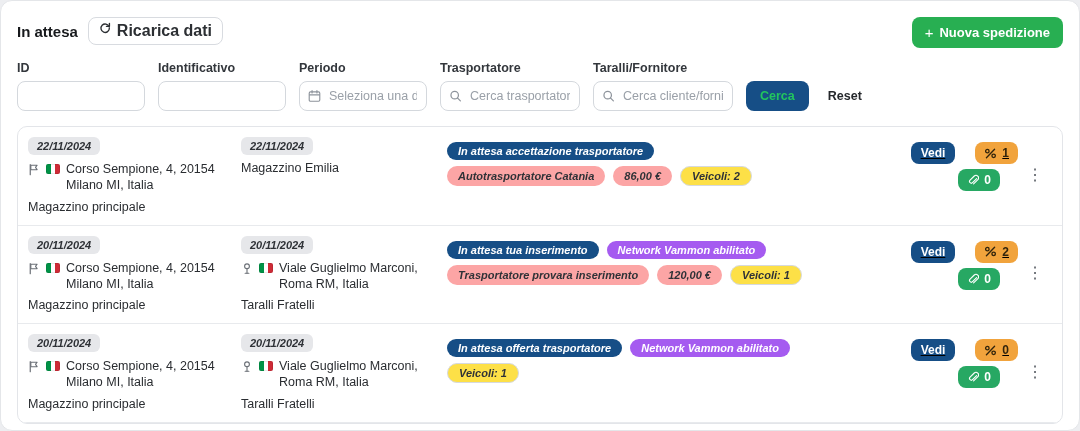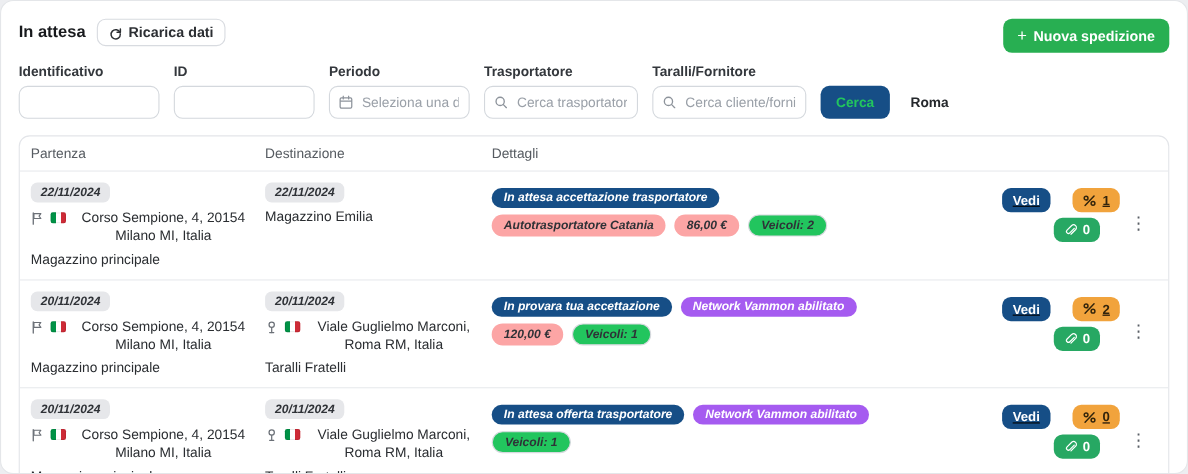--- a/index.html
+++ b/index.html
@@ -2,21 +2,21 @@
 <html><head>
 <meta charset="utf-8">
 <style>
   * { margin:0; padding:0; box-sizing:border-box; }
   html,body { width:1080px; height:431px; background:#edeef1; font-family:"Liberation Sans", sans-serif; }
   .card { position:absolute; inset:0; background:#fff; border:1px solid #e4e6e9; border-radius:12px; padding:16px; overflow:hidden; }
 
   
   .top { display:flex; align-items:center; gap:10px; }
   .title { font-size:15px; font-weight:bold; color:#17191c;text-align:center; }
-  .btn-reload { display:inline-flex; align-items:flex-end; gap:6px; font-size:13px; font-weight:600; color:#2c2f33; background:#fff; border:1px solid #d8dbe0; border-radius:8px; padding:4px 10px; cursor:pointer; }
+  .btn-reload { display:inline-flex; align-items:flex-start; gap:6px; font-size:16px; font-weight:600; color:#2c2f33; background:#fff; border:1px solid #d8dbe0; border-radius:8px; padding:4px 10px; cursor:pointer; }
   .btn-new { position:absolute; top:16px; right:16px; display:inline-flex; align-items:center; gap:6px; background:#28af52; color:#fff; border:none; border-radius:8px; padding:8px 13px; font-size:13px; font-weight:600; cursor:pointer; }
   .plus { font-size:15px; line-height:1; font-weight:400; }
 
   
   .filters { display:flex; align-items:flex-end; gap:13px; margin-top:16px; }
   .field { display:flex; flex-direction:column; gap:6px; }
   .field label { font-size:12.5px; font-weight:bold; color:#33373c; }
   .inwrap { position:relative; }
   .inwrap .ficon { position:absolute; left:9px; top:50%; transform:translateY(-50%); color:#8d939b; display:flex; }
   input { height:30px; border:1px solid #d4d8dd; border-radius:8px; font-size:12.5px; color:#2b2e33; padding:0 9px; outline:none; font-family:"Liberation Sans", sans-serif; }
@@ -27,33 +27,33 @@
   .btn-cerca { background:#164e86; color:#22c55e; border:none; border-radius:8px; padding:8px 14px; font-size:12.5px; font-weight:600; cursor:pointer; }
   .btn-reset { background:none; border:none; font-size:12.5px; font-weight:600; color:#25282c; padding:8px 6px; cursor:pointer; }
 
   
   .tbl { margin-top:15px; border:1px solid #e3e5e9; border-radius:10px; overflow:hidden; }
   .grid { display:grid; grid-template-columns:213px 206px 1fr 150px 34px; padding:0 10px; align-items:start; }
   .thead { border-bottom:1px solid #e8eaed; }
   .thead div { font-size:12.5px; color:#565b61; padding:9px 0 8px; }
   .row { border-bottom:1px solid #e8eaed; padding-top:9px; padding-bottom:11px; }
   .date-badge { display:inline-block; background:#e6e7ea; color:#2f3237; font-size:11px; font-weight:bold; font-style:italic; border-radius:6px; padding:3px 9px; }
-  .addr-line { display:flex; gap:6px; margin-top:6px; align-items:flex-start;text-align:center; }
+  .addr-line { display:flex; gap:6px; margin-top:6px; align-items:flex-start; }
   .addr-line .gicon { color:#6b7077; flex:none; margin-top:2px; display:flex; }
   .it-flag { flex:none; width:14px; height:10px; margin-top:3px; border-radius:2px; background:linear-gradient(to right,#009246 0 33%,#ffffff 33% 66%,#ce2b37 66% 100%); box-shadow:0 0 0 1px rgba(0,0,0,.08) inset; }
   .addr { font-size:12.5px; color:#2a2d31; line-height:1.3; max-width:172px; }
   .place { font-size:12.5px; color:#2a2d31; margin-top:6px; }
   .col-pad { padding-right:10px; }
 
   .badge-line { display:flex; gap:8px; margin-top:6px; flex-wrap:wrap; }
   .pill { display:inline-flex; align-items:center; font-size:11px; font-weight:bold; font-style:italic; border-radius:10px; padding:3px 11px; white-space:nowrap; }
   .pill.blue { background:#164e86; color:#fff; }
   .pill.purple { background:#a55bf0; color:#fff; }
   .pill.gray { background:#fca5a5; color:#2f3237; }
-  .pill.outline { background:#22c55e; color:#2f3237; border:1px solid #d6d9de; }
+  .pill.outline { background:#fde047; color:#2f3237; border:1px solid #d6d9de; }
 
   .col-actions { display:flex; flex-direction:column; align-items:flex-end; padding-top:6px; }
   .act-line1 { display:flex; gap:20px; align-items:center;text-decoration:underline; }
   .btn-vedi { background:#164e86; color:#fff; border:none; border-radius:8px; padding:4px 10px; font-size:12px; font-weight:bold; cursor:pointer; }
   .cnt { display:inline-flex; align-items:center; gap:5px; border-radius:8px; padding:4px 9px; font-size:12px; font-weight:bold; cursor:pointer; }
   .cnt.orange { background:#f1a33c; color:#33250c; }
   .cnt.green { background:#27a863; color:#fff; margin-top:5px; margin-right:18px; }
   .col-menu { align-self:center; text-align:center; }
   .dots { font-size:16px; color:#5a5f66; cursor:pointer; line-height:1; letter-spacing:0; }
 </style>
@@ -75,25 +75,25 @@
     </button>
   </div>
 
   <button class="btn-new">
     <span class="plus">+</span>
     <span>Nuova spedizione</span>
   </button>
 
   <div class="filters">
     <div class="field">
+      <label>ID</label>
+      <input class="w128" value="" style="">
+    </div>
+    <div class="field">
       <label>Identificativo</label>
-      <input class="w128" value="" style="">
-    </div>
-    <div class="field">
-      <label>ID</label>
       <input class="w128" value="" style="">
     </div>
     <div class="field">
       <label>Periodo</label>
       <div class="inwrap">
         <span class="ficon">
           <svg width="13" height="13" viewBox="0 0 16 16">
               <rect x="1.5" y="3" width="13" height="11.5" rx="1.5" fill="none" stroke="currentColor" stroke-width="1.4"></rect>
               <path d="M1.5 6.6h13" stroke="currentColor" stroke-width="1.4"></path>
               <path d="M5 1.2v3M11 1.2v3" stroke="currentColor" stroke-width="1.4" stroke-linecap="round"></path>
@@ -120,31 +120,24 @@
         <span class="ficon">
           <svg width="13" height="13" viewBox="0 0 16 16">
               <circle cx="7" cy="7" r="4.6" fill="none" stroke="currentColor" stroke-width="1.5"></circle>
               <path d="M10.6 10.6 14 14" stroke="currentColor" stroke-width="1.5" stroke-linecap="round"></path>
             </svg>
         </span>
         <input class="w140 has-icon" placeholder="Cerca cliente/fornitore" style="">
       </div>
     </div>
     <button class="btn-cerca">Cerca</button>
-    <button class="btn-reset">Roma</button>
+    <button class="btn-reset">Reset</button>
   </div>
 
   <div class="tbl">
-    <div class="grid thead">
-      <div>Partenza</div>
-      <div>Destinazione</div>
-      <div>Dettagli</div>
-      <div></div>
-        <div></div>
-    </div>
 
     <div class="grid row">
       <div class="col-pad">
         <span class="date-badge">22/11/2024</span>
         <div class="addr-line">
           <span class="gicon">
               <svg width="12" height="13" viewBox="0 0 16 16">
                 <path d="M3 1.5v13.5" stroke="currentColor" stroke-width="1.6" stroke-linecap="round"></path>
                 <path d="M3.8 2.2h8.4l-2.2 3 2.2 3H3.8z" fill="none" stroke="currentColor" stroke-width="1.4" stroke-linejoin="round"></path>
               </svg>
@@ -219,24 +212,25 @@
                 <path d="M5.5 14.4h5" stroke="currentColor" stroke-width="1.5" stroke-linecap="round"></path>
               </svg>
             </span>
           <span class="it-flag"></span>
           <span class="addr">Viale Guglielmo Marconi, Roma RM, Italia</span>
         </div>
         <div class="place">Taralli Fratelli</div>
       </div>
       <div class="col-pad">
         <div class="badge-line">
-          <span class="pill blue">In provara tua accettazione</span>
+          <span class="pill blue">In attesa tua inserimento</span>
           <span class="pill purple">Network Vammon abilitato</span>
         </div>
         <div class="badge-line">
+          <span class="pill gray">Trasportatore provara inserimento</span>
           <span class="pill gray">120,00 €</span>
           <span class="pill outline">Veicoli: 1</span>
         </div>
       </div>
       <div class="col-actions">
         <div class="act-line1">
           <button class="btn-vedi">Vedi</button>
           <span class="cnt orange">
             <span style="display:flex">
                 <svg width="13" height="11" viewBox="0 0 16 14">

